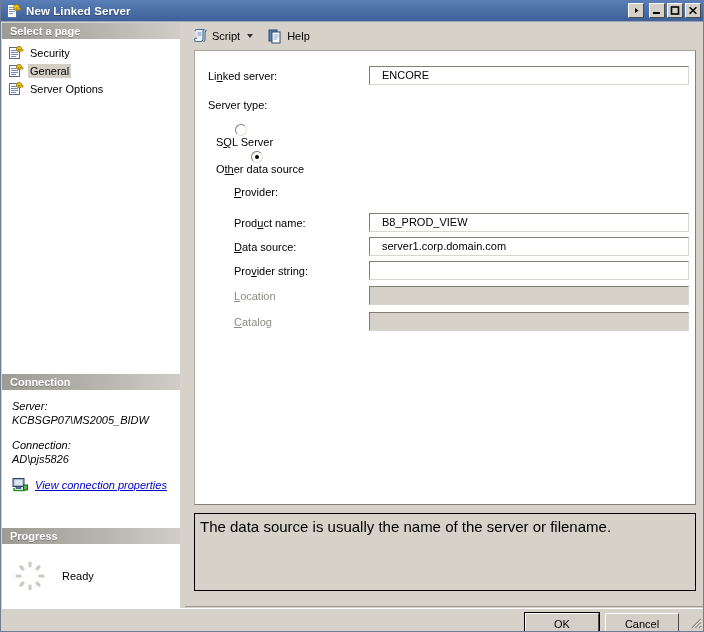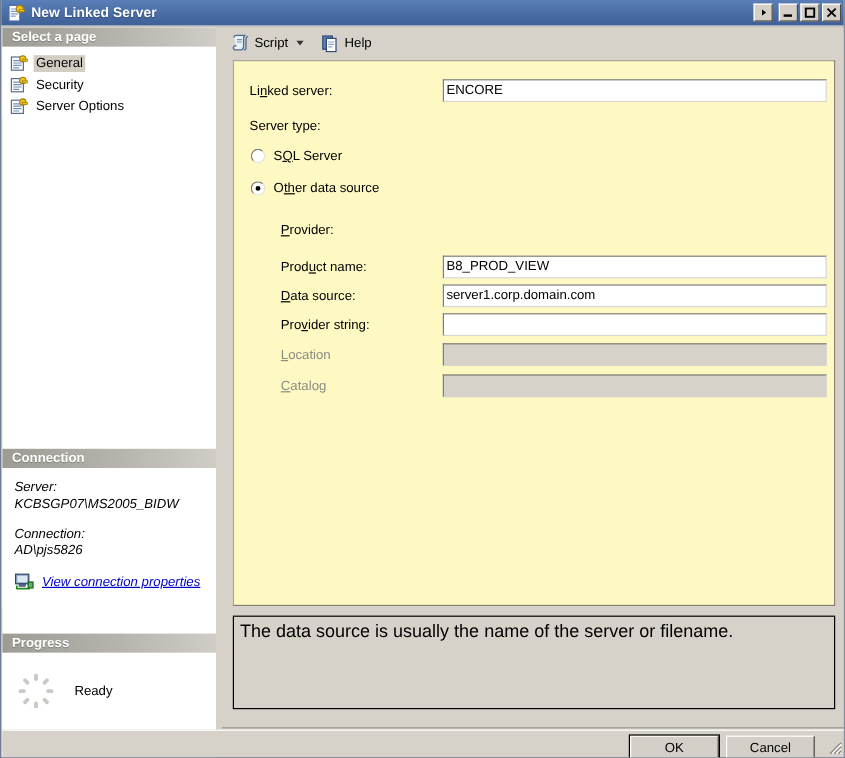--- a/index.html
+++ b/index.html
@@ -186,21 +186,21 @@
     border-left: 3.5px solid transparent;
     border-right: 3.5px solid transparent;
     border-top: 4px solid #333;
   }
   .tb-ico { width: 16px; height: 16px; position: relative; flex: none; }
 
   
   #form {
     position: absolute; left: 9px; top: 27px;
     width: 502px; height: 455px;
-    background: #fef9c3;
+    background: #ffffff;
     border: 1px solid #868076;
     border-top-color: #aaa49a;
     border-left-color: #aaa49a;
     box-sizing: border-box;
   }
   .lbl-static {
     position: absolute;
     font-size: 11px;
     color: #000;
     white-space: nowrap;
@@ -211,21 +211,21 @@
   .tf {
     position: absolute;
     height: 19px;
     background: #ffffff;
     border: 1px solid;
     border-color: #7f7f72 #d9d6cf #d9d6cf #7f7f72;
     box-sizing: border-box;
     font-family: "Liberation Sans", sans-serif;
     font-size: 11px;
     color: #000;
-    padding: 0 2px;
+    padding: 0 12px;
     line-height: 17px;
     white-space: nowrap;
     overflow: hidden;
   }
   .tf.dis { background: #d6d2c9; color: #8c8c84; }
 
   
   .combo {
     position: absolute;
     height: 20px;
@@ -258,20 +258,21 @@
     border-right: 4px solid transparent;
     border-top: 4px solid #000;
     display: block;
   }
 
   
   .radio-row {
     position: absolute;
     display: flex; align-items: center;
     font-size: 11px;
+    flex-direction: column;
   }
   .radio {
     width: 12px; height: 12px;
     border-radius: 50%;
     background: #ffffff;
     border: 1px solid;
     border-color: #7f7f72 #e4e1da #e4e1da #7f7f72;
     box-sizing: border-box;
     position: relative;
     flex: none;
@@ -373,48 +374,48 @@
       </span>
     </span>
   </div>
 
   <div id="sidebar">
 
     <div class="panel-head">Select a page</div>
 
     <div class="page-list">
 
+      <div class="page-item">
+        <span class="pg-icon">
+          <svg width="16" height="15" viewBox="0 0 16 15">
+            <rect x="1.5" y="2.5" width="10" height="11" fill="#ffffff" stroke="#5b6b86" stroke-width="1"></rect>
+            <line x1="3" y1="5.5" x2="10" y2="5.5" stroke="#6f8fbc" stroke-width="1"></line>
+            <line x1="3" y1="7.5" x2="10" y2="7.5" stroke="#6f8fbc" stroke-width="1"></line>
+            <line x1="3" y1="9.5" x2="10" y2="9.5" stroke="#6f8fbc" stroke-width="1"></line>
+            <line x1="3" y1="11.5" x2="8" y2="11.5" stroke="#6f8fbc" stroke-width="1"></line>
+            <circle cx="11" cy="4" r="2.6" fill="#f2c418" stroke="#9c7a0e" stroke-width=".9"></circle>
+            <rect x="10.6" y="4.4" width="4.4" height="1.7" fill="#f2c418" stroke="#9c7a0e" stroke-width=".6"></rect>
+          </svg>
+        </span>
+        <span class="lbl">Security</span>
+      </div>
+
       <div class="page-item selected">
         <span class="pg-icon">
           <svg width="16" height="15" viewBox="0 0 16 15">
             <rect x="1.5" y="2.5" width="10" height="11" fill="#ffffff" stroke="#5b6b86" stroke-width="1"></rect>
             <line x1="3" y1="5.5" x2="10" y2="5.5" stroke="#6f8fbc" stroke-width="1"></line>
             <line x1="3" y1="7.5" x2="10" y2="7.5" stroke="#6f8fbc" stroke-width="1"></line>
             <line x1="3" y1="9.5" x2="10" y2="9.5" stroke="#6f8fbc" stroke-width="1"></line>
             <line x1="3" y1="11.5" x2="8" y2="11.5" stroke="#6f8fbc" stroke-width="1"></line>
             <circle cx="11" cy="4" r="2.6" fill="#f2c418" stroke="#9c7a0e" stroke-width=".9"></circle>
             <rect x="10.6" y="4.4" width="4.4" height="1.7" fill="#f2c418" stroke="#9c7a0e" stroke-width=".6"></rect>
           </svg>
         </span>
         <span class="lbl">General</span>
-      </div>
-
-      <div class="page-item">
-        <span class="pg-icon">
-          <svg width="16" height="15" viewBox="0 0 16 15">
-            <rect x="1.5" y="2.5" width="10" height="11" fill="#ffffff" stroke="#5b6b86" stroke-width="1"></rect>
-            <line x1="3" y1="5.5" x2="10" y2="5.5" stroke="#6f8fbc" stroke-width="1"></line>
-            <line x1="3" y1="7.5" x2="10" y2="7.5" stroke="#6f8fbc" stroke-width="1"></line>
-            <line x1="3" y1="9.5" x2="10" y2="9.5" stroke="#6f8fbc" stroke-width="1"></line>
-            <line x1="3" y1="11.5" x2="8" y2="11.5" stroke="#6f8fbc" stroke-width="1"></line>
-            <circle cx="11" cy="4" r="2.6" fill="#f2c418" stroke="#9c7a0e" stroke-width=".9"></circle>
-            <rect x="10.6" y="4.4" width="4.4" height="1.7" fill="#f2c418" stroke="#9c7a0e" stroke-width=".6"></rect>
-          </svg>
-        </span>
-        <span class="lbl">Security</span>
       </div>
 
       <div class="page-item">
         <span class="pg-icon">
           <svg width="16" height="15" viewBox="0 0 16 15">
             <rect x="1.5" y="2.5" width="10" height="11" fill="#ffffff" stroke="#5b6b86" stroke-width="1"></rect>
             <line x1="3" y1="5.5" x2="10" y2="5.5" stroke="#6f8fbc" stroke-width="1"></line>
             <line x1="3" y1="7.5" x2="10" y2="7.5" stroke="#6f8fbc" stroke-width="1"></line>
             <line x1="3" y1="9.5" x2="10" y2="9.5" stroke="#6f8fbc" stroke-width="1"></line>
             <line x1="3" y1="11.5" x2="8" y2="11.5" stroke="#6f8fbc" stroke-width="1"></line>

